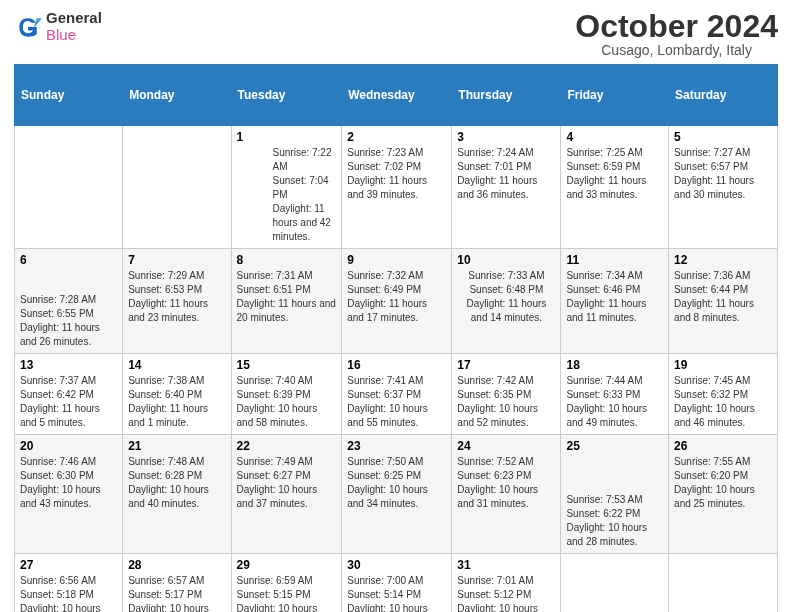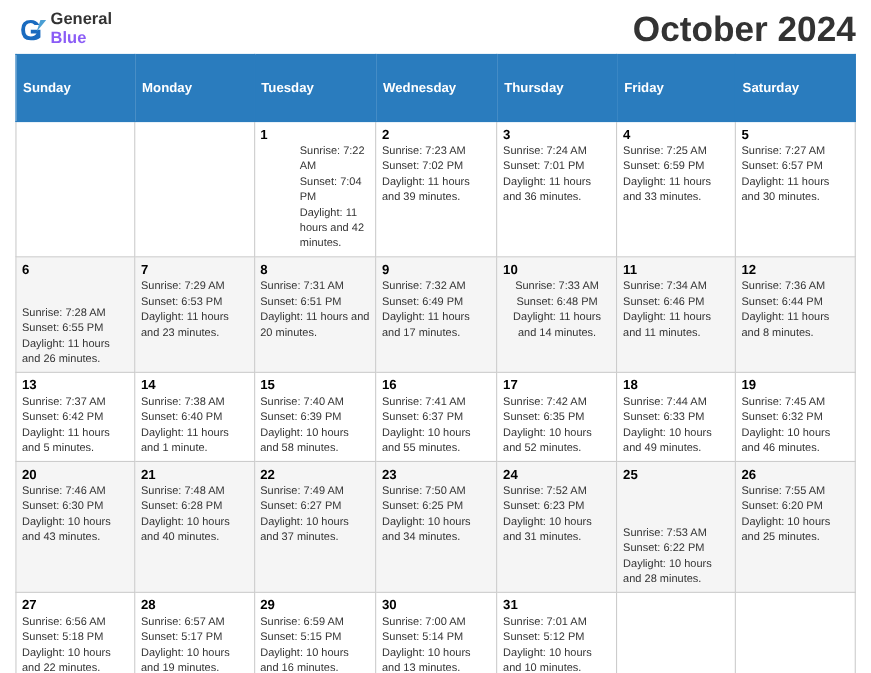--- a/index.html
+++ b/index.html
@@ -88,25 +88,26 @@
 
 <div class="page">
   <div class="header">
     <div class="logo">
       <svg class="logo-icon" viewBox="0 0 32 32">
         <path d="M6 16 Q6 6 16 6 Q22 6 25 11 L20 11 Q18 9 16 9 Q10 9 10 16 Q10 23 16 23 Q20 23 22 20 L16 20 L16 16 L26 16 L26 24 Q23 27 16 27 Q6 27 6 16Z" fill="#1a6bbf"></path>
         <polygon points="26,6 32,6 22,18" fill="#4a9fd4"></polygon>
       </svg>
       <div>
         <div style="font-size:15px;font-weight:bold;color:#333;line-height:1.1;">General</div>
-        <div style="font-size:15px;font-weight:bold;color:#8b5cf6;line-height:1.1;">Blue</div>
+        <div style="font-size:15px;font-weight:normal;color:#ec4899;line-height:1.1;">Blue</div>
       </div>
     </div>
     <div class="title-block">
       <div class="month-title">October 2024</div>
+      <div class="subtitle">Cusago, Lombardy, Italy</div>
     </div>
   </div>
 
   <table class="calendar">
     <thead>
       <tr>
       <th>Sunday</th>
           <th>Monday</th>
           <th>Tuesday</th>
           <th>Wednesday</th>

